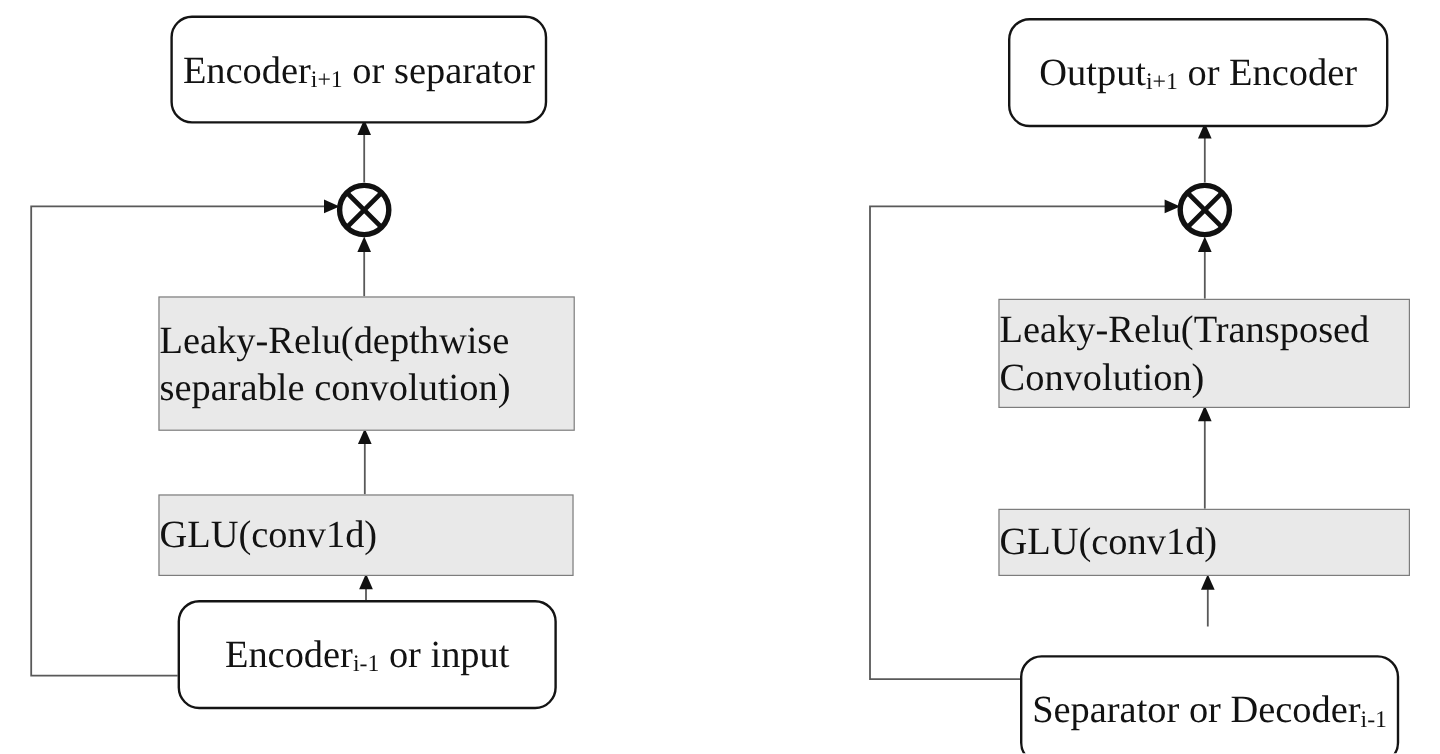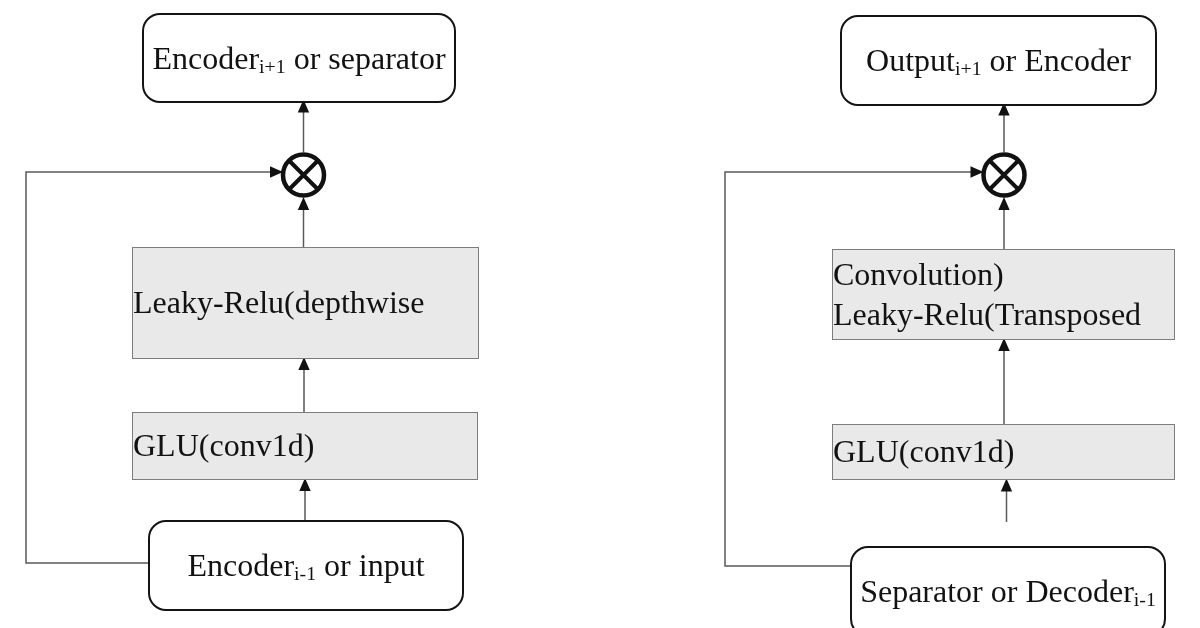--- a/index.html
+++ b/index.html
@@ -111,39 +111,40 @@
     </g>
   </svg>
 
   <div>
     <div class="node" style="left:142px; top:13px; width:310px; height:86px;">
       <span><span>Encoder</span><sub class="idx">i+1</sub><span> or separator</span></span>
     </div>
 
     <div class="block" style="left:132px; top:247px; width:345px; height:110px;">
       <div>Leaky-Relu(depthwise</div>
+      <div>separable convolution)</div>
     </div>
 
     <div class="block" style="left:132px; top:412px; width:344px; height:66px;">
       <div>GLU(conv1d)</div>
     </div>
 
-    <div class="node" style="left:148px; top:520px; width:312px; height:87px;align-items:center;">
+    <div class="node" style="left:148px; top:500px; width:312px; height:87px;align-items:center;">
       <span><span>Encoder</span><sub class="idx">i-1</sub><span> or input</span></span>
     </div>
   </div>
 
   <div>
     <div class="node" style="left:840px; top:15px; width:313px; height:87px;">
       <span><span>Output</span><sub class="idx">i+1</sub><span> or Encoder</span></span>
     </div>
 
     <div class="block" style="left:832px; top:249px; width:341px; height:89px;">
+      <div>Leaky-Relu(Transposed</div>
       <div>Convolution)</div>
-      <div>Leaky-Relu(Transposed</div>
     </div>
 
     <div class="block" style="left:832px; top:424px; width:341px; height:54px;">
       <div>GLU(conv1d)</div>
     </div>
 
     <div class="node" style="left:850px; top:522px; width:312px; height:87px;margin-top:24px;">
       <span><span>Separator or Decoder</span><sub class="idx">i-1</sub><span></span></span>
     </div>
   </div>

